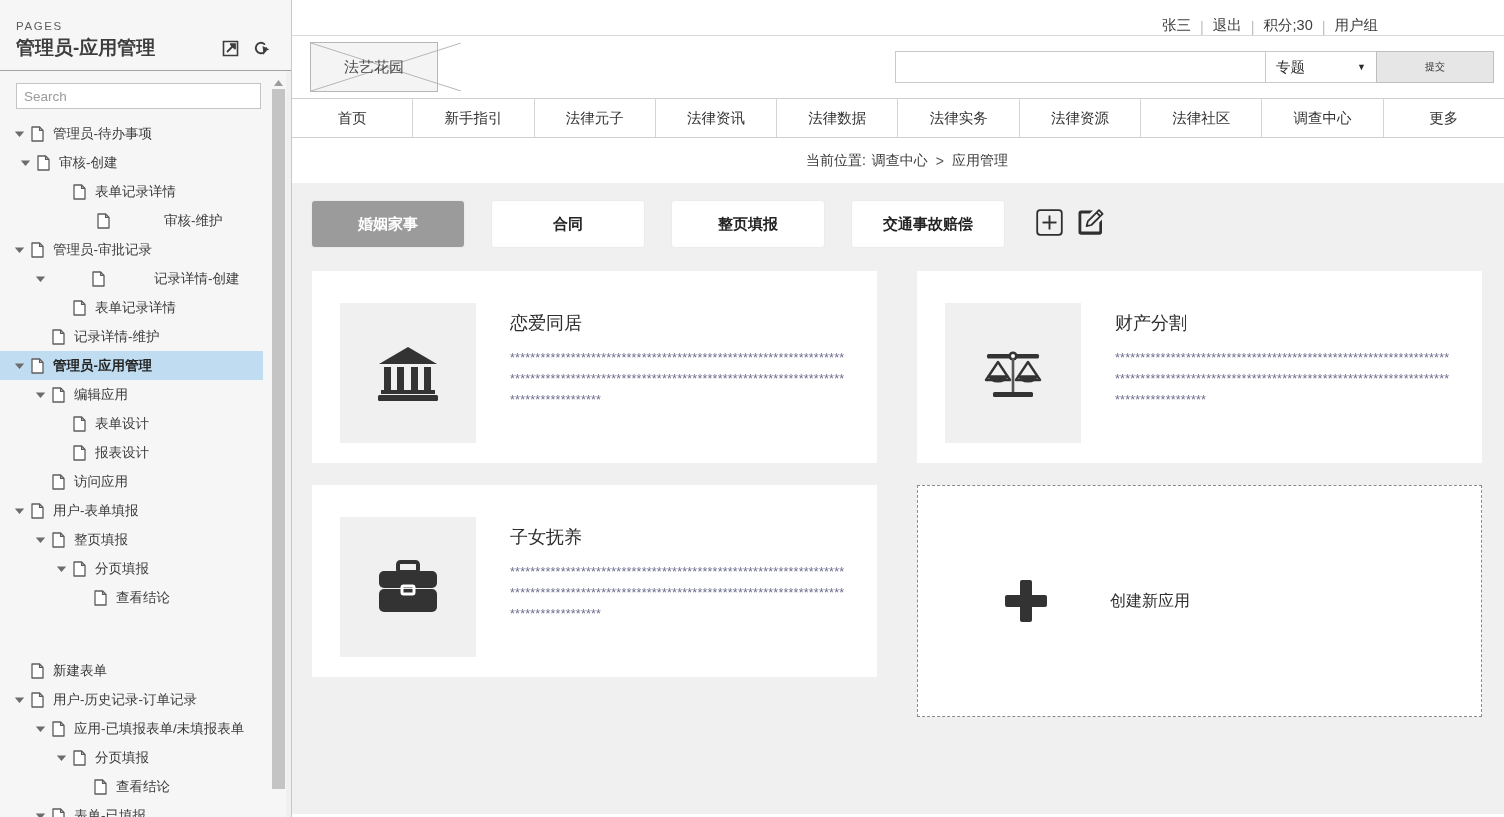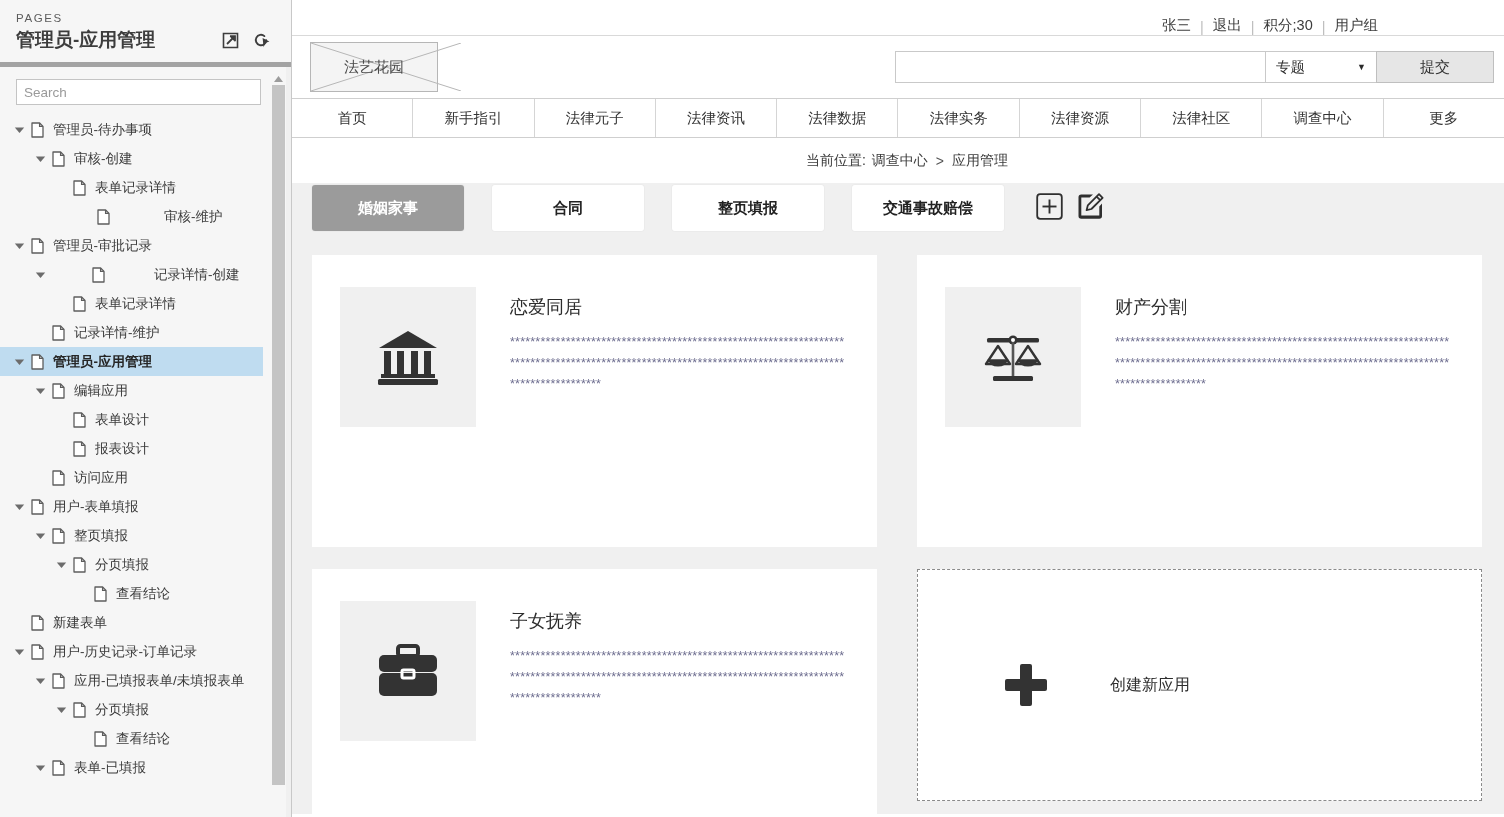--- a/index.html
+++ b/index.html
@@ -12,22 +12,22 @@
 
   
   .sidebar {
     width: 292px; height: 817px; background: #f6f6f6;
     border-right: 1px solid #c8c8c8; position: relative; flex: 0 0 292px;
     display: flex; flex-direction: column;
   }
   .sidebar-edge { position: absolute; left: 0; top: 0; width: 10px; height: 817px; background: #f0f0f0; border-right: 1px solid #d6d6d6; }
   .sidebar-dark { position: absolute; left: 0; top: 0; width: 4px; height: 36px; background: #6e6e6e; }
   .sidebar-head {
-    padding: 12px 14px 10px 16px; background: #f6f6f6;
-    border-bottom: 5px solid #a3a3a3; position: relative; z-index: 2;
+    padding: 20px 14px 10px 16px; background: #f6f6f6;
+    border-bottom: 1px solid #a3a3a3; position: relative; z-index: 2;
   }
   .pages-label {
     font-size: 11.5px; color: #5c5c5c; letter-spacing: 1.6px; font-weight: 400;
     margin-bottom: 4px;
   }
   .page-title-row { display: flex; align-items: center; justify-content: space-between; }
   .page-title { font-size: 19px; font-weight: bold; color: #3d3d3d; line-height: 24px; }
   .head-icons { display: flex; align-items: center; gap: 14px; padding-right: 6px; }
   .head-icons svg { display: block; }
 
@@ -82,47 +82,47 @@
   .search-field input { width: 100%; height: 100%; border: none; outline: none; padding: 0 8px; font-size: 14px; font-family: inherit; }
   .search-select {
     width: 112px; height: 32px; border: 1px solid #c9c9c9; background: #fff;
     display: flex; align-items: center; justify-content: space-between;
     padding: 0 10px 0 10px; font-size: 14.5px; color: #2f2f2f;
   }
   .caret { font-size: 9px; color: #2a2a2a; }
   .submit-btn {
     width: 118px; height: 32px; border: 1px solid #bfbfbf; background: #e6e6e6;
     display: flex; align-items: center; justify-content: center;
-    font-size: 15px; color: #333; margin-left: -1px;
+    font-size: 10px; color: #333; margin-left: -1px;
   }
 
   .navbar { display: flex; border-top: 1px solid #cfcfcf; border-bottom: 1px solid #cfcfcf; background: #fff; }
   .navbar .nav-item {
     flex: 1; height: 38px; display: flex; align-items: center; justify-content: center;
     font-size: 14.5px; color: #333; border-right: 1px solid #d5d5d5;
   }
   .navbar .nav-item:last-child { border-right: none; }
 
   .crumb { height: 45px; display: flex; align-items: center; padding-left: 18px; font-size: 14px; color: #3a3a3a; background: #fff; justify-content: center; }
   .crumb .chev { margin: 0 8px; color: #555; }
 
-  .content { background: #f0f0f0; padding: 2px 22px 0 20px; height: 631px; }
+  .content { background: #f0f0f0; padding: 18px 22px 0 20px; height: 631px; }
 
   .cat-row { display: flex; align-items: center; gap: 28px; margin-bottom: 24px; }
   .cat-tab {
     min-width: 152px; height: 46px; background: #ffffff; color: #222;
     display: flex; align-items: center; justify-content: center;
     font-size: 15px; font-weight: bold; border-radius: 3px; padding: 0 16px;
     box-shadow: 0 0 0 1px rgba(0,0,0,0.02);
   }
   .cat-tab.active { background: #9b9b9b; color: #ffffff; }
   .cat-actions { display: flex; align-items: center; gap: 14px; margin-left: 4px; }
 
   .cards { display: grid; grid-template-columns: 1fr 1fr; gap: 22px 40px; }
-  .card { background: #ffffff; height: 292px; display: flex; align-items: flex-start; padding: 32px 28px; }
+  .card { background: #ffffff; height: 192px; display: flex; align-items: flex-start; padding: 32px 28px; }
   .card-thumb { width: 136px; height: 140px; flex: 0 0 136px; background: #f0f0f0; display: flex; align-items: center; justify-content: center; }
   .card-body { padding-left: 34px; padding-top: 8px; overflow: hidden; }
   .card-title { font-size: 18px; color: #2d2d2d; margin-bottom: 13px; }
   .card-desc { font-size: 12.5px; color: #6d6d8f; line-height: 21px; letter-spacing: 0.2px; word-break: break-all; max-width: 345px; }
 
   .card-new {
     border: 1px dashed #8a8a8a; background: #ffffff; height: 232px;
     display: flex; align-items: center; padding-left: 86px;
   }
   .plus-big { width: 44px; height: 44px; position: relative; flex: 0 0 44px; }
@@ -175,217 +175,217 @@
               </svg>
             </span>
             <span class="page-icon">
               <svg width="13" height="16" viewBox="0 0 13 16">
                 <path d="M1 1 H8.6 L12 4.4 V15 H1 Z" fill="#ffffff" stroke="#5d5d5d" stroke-width="1.3" stroke-linejoin="round"></path>
                 <path d="M8.6 1 L8.6 4.4 L12 4.4" fill="none" stroke="#5d5d5d" stroke-width="1.3"></path>
               </svg>
             </span>
             <span class="tree-label">管理员-待办事项</span>
           </div>
+          <div class="tree-row" style="padding-left: 16px;">
+            <span class="twisty">
+              <svg width="11" height="8" viewBox="0 0 11 8">
+                <path d="M0.8 1.6 L10.2 1.6 L5.5 7 Z" fill="#6c6c6c"></path>
+              </svg>
+            </span>
+            <span class="page-icon">
+              <svg width="13" height="16" viewBox="0 0 13 16">
+                <path d="M1 1 H8.6 L12 4.4 V15 H1 Z" fill="#ffffff" stroke="#5d5d5d" stroke-width="1.3" stroke-linejoin="round"></path>
+                <path d="M8.6 1 L8.6 4.4 L12 4.4" fill="none" stroke="#5d5d5d" stroke-width="1.3"></path>
+              </svg>
+            </span>
+            <span class="tree-label">审核-创建</span>
+          </div>
+          <div class="tree-row" style="padding-left: 52px;">
+            <span class="twisty none">
+              <svg width="11" height="8" viewBox="0 0 11 8">
+                <path d="M0.8 1.6 L10.2 1.6 L5.5 7 Z" fill="#6c6c6c"></path>
+              </svg>
+            </span>
+            <span class="page-icon">
+              <svg width="13" height="16" viewBox="0 0 13 16">
+                <path d="M1 1 H8.6 L12 4.4 V15 H1 Z" fill="#ffffff" stroke="#5d5d5d" stroke-width="1.3" stroke-linejoin="round"></path>
+                <path d="M8.6 1 L8.6 4.4 L12 4.4" fill="none" stroke="#5d5d5d" stroke-width="1.3"></path>
+              </svg>
+            </span>
+            <span class="tree-label">表单记录详情</span>
+          </div>
+          <div class="tree-row" style="padding-left: 31px; gap: 45px;">
+            <span class="twisty none">
+              <svg width="11" height="8" viewBox="0 0 11 8">
+                <path d="M0.8 1.6 L10.2 1.6 L5.5 7 Z" fill="#6c6c6c"></path>
+              </svg>
+            </span>
+            <span class="page-icon">
+              <svg width="13" height="16" viewBox="0 0 13 16">
+                <path d="M1 1 H8.6 L12 4.4 V15 H1 Z" fill="#ffffff" stroke="#5d5d5d" stroke-width="1.3" stroke-linejoin="round"></path>
+                <path d="M8.6 1 L8.6 4.4 L12 4.4" fill="none" stroke="#5d5d5d" stroke-width="1.3"></path>
+              </svg>
+            </span>
+            <span class="tree-label">审核-维护</span>
+          </div>
+          <div class="tree-row" style="padding-left: 10px;">
+            <span class="twisty">
+              <svg width="11" height="8" viewBox="0 0 11 8">
+                <path d="M0.8 1.6 L10.2 1.6 L5.5 7 Z" fill="#6c6c6c"></path>
+              </svg>
+            </span>
+            <span class="page-icon">
+              <svg width="13" height="16" viewBox="0 0 13 16">
+                <path d="M1 1 H8.6 L12 4.4 V15 H1 Z" fill="#ffffff" stroke="#5d5d5d" stroke-width="1.3" stroke-linejoin="round"></path>
+                <path d="M8.6 1 L8.6 4.4 L12 4.4" fill="none" stroke="#5d5d5d" stroke-width="1.3"></path>
+              </svg>
+            </span>
+            <span class="tree-label">管理员-审批记录</span>
+          </div>
+          <div class="tree-row" style="padding-left: 31px; gap: 40px;">
+            <span class="twisty">
+              <svg width="11" height="8" viewBox="0 0 11 8">
+                <path d="M0.8 1.6 L10.2 1.6 L5.5 7 Z" fill="#6c6c6c"></path>
+              </svg>
+            </span>
+            <span class="page-icon">
+              <svg width="13" height="16" viewBox="0 0 13 16">
+                <path d="M1 1 H8.6 L12 4.4 V15 H1 Z" fill="#ffffff" stroke="#5d5d5d" stroke-width="1.3" stroke-linejoin="round"></path>
+                <path d="M8.6 1 L8.6 4.4 L12 4.4" fill="none" stroke="#5d5d5d" stroke-width="1.3"></path>
+              </svg>
+            </span>
+            <span class="tree-label">记录详情-创建</span>
+          </div>
+          <div class="tree-row" style="padding-left: 52px;">
+            <span class="twisty none">
+              <svg width="11" height="8" viewBox="0 0 11 8">
+                <path d="M0.8 1.6 L10.2 1.6 L5.5 7 Z" fill="#6c6c6c"></path>
+              </svg>
+            </span>
+            <span class="page-icon">
+              <svg width="13" height="16" viewBox="0 0 13 16">
+                <path d="M1 1 H8.6 L12 4.4 V15 H1 Z" fill="#ffffff" stroke="#5d5d5d" stroke-width="1.3" stroke-linejoin="round"></path>
+                <path d="M8.6 1 L8.6 4.4 L12 4.4" fill="none" stroke="#5d5d5d" stroke-width="1.3"></path>
+              </svg>
+            </span>
+            <span class="tree-label">表单记录详情</span>
+          </div>
           <div class="tree-row" style="padding-left: 31px;">
-            <span class="twisty">
-              <svg width="11" height="8" viewBox="0 0 11 8">
-                <path d="M0.8 1.6 L10.2 1.6 L5.5 7 Z" fill="#6c6c6c"></path>
-              </svg>
-            </span>
-            <span class="page-icon">
-              <svg width="13" height="16" viewBox="0 0 13 16">
-                <path d="M1 1 H8.6 L12 4.4 V15 H1 Z" fill="#ffffff" stroke="#5d5d5d" stroke-width="1.3" stroke-linejoin="round"></path>
-                <path d="M8.6 1 L8.6 4.4 L12 4.4" fill="none" stroke="#5d5d5d" stroke-width="1.3"></path>
-              </svg>
-            </span>
-            <span class="tree-label">审核-创建</span>
+            <span class="twisty none">
+              <svg width="11" height="8" viewBox="0 0 11 8">
+                <path d="M0.8 1.6 L10.2 1.6 L5.5 7 Z" fill="#6c6c6c"></path>
+              </svg>
+            </span>
+            <span class="page-icon">
+              <svg width="13" height="16" viewBox="0 0 13 16">
+                <path d="M1 1 H8.6 L12 4.4 V15 H1 Z" fill="#ffffff" stroke="#5d5d5d" stroke-width="1.3" stroke-linejoin="round"></path>
+                <path d="M8.6 1 L8.6 4.4 L12 4.4" fill="none" stroke="#5d5d5d" stroke-width="1.3"></path>
+              </svg>
+            </span>
+            <span class="tree-label">记录详情-维护</span>
+          </div>
+          <div class="tree-row selected" style="padding-left: 10px;">
+            <span class="twisty">
+              <svg width="11" height="8" viewBox="0 0 11 8">
+                <path d="M0.8 1.6 L10.2 1.6 L5.5 7 Z" fill="#6c6c6c"></path>
+              </svg>
+            </span>
+            <span class="page-icon">
+              <svg width="13" height="16" viewBox="0 0 13 16">
+                <path d="M1 1 H8.6 L12 4.4 V15 H1 Z" fill="#ffffff" stroke="#5d5d5d" stroke-width="1.3" stroke-linejoin="round"></path>
+                <path d="M8.6 1 L8.6 4.4 L12 4.4" fill="none" stroke="#5d5d5d" stroke-width="1.3"></path>
+              </svg>
+            </span>
+            <span class="tree-label">管理员-应用管理</span>
+          </div>
+          <div class="tree-row" style="padding-left: 31px;">
+            <span class="twisty">
+              <svg width="11" height="8" viewBox="0 0 11 8">
+                <path d="M0.8 1.6 L10.2 1.6 L5.5 7 Z" fill="#6c6c6c"></path>
+              </svg>
+            </span>
+            <span class="page-icon">
+              <svg width="13" height="16" viewBox="0 0 13 16">
+                <path d="M1 1 H8.6 L12 4.4 V15 H1 Z" fill="#ffffff" stroke="#5d5d5d" stroke-width="1.3" stroke-linejoin="round"></path>
+                <path d="M8.6 1 L8.6 4.4 L12 4.4" fill="none" stroke="#5d5d5d" stroke-width="1.3"></path>
+              </svg>
+            </span>
+            <span class="tree-label">编辑应用</span>
           </div>
           <div class="tree-row" style="padding-left: 52px;">
             <span class="twisty none">
               <svg width="11" height="8" viewBox="0 0 11 8">
                 <path d="M0.8 1.6 L10.2 1.6 L5.5 7 Z" fill="#6c6c6c"></path>
               </svg>
             </span>
             <span class="page-icon">
               <svg width="13" height="16" viewBox="0 0 13 16">
                 <path d="M1 1 H8.6 L12 4.4 V15 H1 Z" fill="#ffffff" stroke="#5d5d5d" stroke-width="1.3" stroke-linejoin="round"></path>
                 <path d="M8.6 1 L8.6 4.4 L12 4.4" fill="none" stroke="#5d5d5d" stroke-width="1.3"></path>
               </svg>
             </span>
-            <span class="tree-label">表单记录详情</span>
-          </div>
-          <div class="tree-row" style="padding-left: 31px; gap: 45px;">
-            <span class="twisty none">
-              <svg width="11" height="8" viewBox="0 0 11 8">
-                <path d="M0.8 1.6 L10.2 1.6 L5.5 7 Z" fill="#6c6c6c"></path>
-              </svg>
-            </span>
-            <span class="page-icon">
-              <svg width="13" height="16" viewBox="0 0 13 16">
-                <path d="M1 1 H8.6 L12 4.4 V15 H1 Z" fill="#ffffff" stroke="#5d5d5d" stroke-width="1.3" stroke-linejoin="round"></path>
-                <path d="M8.6 1 L8.6 4.4 L12 4.4" fill="none" stroke="#5d5d5d" stroke-width="1.3"></path>
-              </svg>
-            </span>
-            <span class="tree-label">审核-维护</span>
+            <span class="tree-label">表单设计</span>
+          </div>
+          <div class="tree-row" style="padding-left: 52px;">
+            <span class="twisty none">
+              <svg width="11" height="8" viewBox="0 0 11 8">
+                <path d="M0.8 1.6 L10.2 1.6 L5.5 7 Z" fill="#6c6c6c"></path>
+              </svg>
+            </span>
+            <span class="page-icon">
+              <svg width="13" height="16" viewBox="0 0 13 16">
+                <path d="M1 1 H8.6 L12 4.4 V15 H1 Z" fill="#ffffff" stroke="#5d5d5d" stroke-width="1.3" stroke-linejoin="round"></path>
+                <path d="M8.6 1 L8.6 4.4 L12 4.4" fill="none" stroke="#5d5d5d" stroke-width="1.3"></path>
+              </svg>
+            </span>
+            <span class="tree-label">报表设计</span>
+          </div>
+          <div class="tree-row" style="padding-left: 31px;">
+            <span class="twisty none">
+              <svg width="11" height="8" viewBox="0 0 11 8">
+                <path d="M0.8 1.6 L10.2 1.6 L5.5 7 Z" fill="#6c6c6c"></path>
+              </svg>
+            </span>
+            <span class="page-icon">
+              <svg width="13" height="16" viewBox="0 0 13 16">
+                <path d="M1 1 H8.6 L12 4.4 V15 H1 Z" fill="#ffffff" stroke="#5d5d5d" stroke-width="1.3" stroke-linejoin="round"></path>
+                <path d="M8.6 1 L8.6 4.4 L12 4.4" fill="none" stroke="#5d5d5d" stroke-width="1.3"></path>
+              </svg>
+            </span>
+            <span class="tree-label">访问应用</span>
           </div>
           <div class="tree-row" style="padding-left: 10px;">
             <span class="twisty">
               <svg width="11" height="8" viewBox="0 0 11 8">
                 <path d="M0.8 1.6 L10.2 1.6 L5.5 7 Z" fill="#6c6c6c"></path>
               </svg>
             </span>
             <span class="page-icon">
               <svg width="13" height="16" viewBox="0 0 13 16">
                 <path d="M1 1 H8.6 L12 4.4 V15 H1 Z" fill="#ffffff" stroke="#5d5d5d" stroke-width="1.3" stroke-linejoin="round"></path>
                 <path d="M8.6 1 L8.6 4.4 L12 4.4" fill="none" stroke="#5d5d5d" stroke-width="1.3"></path>
               </svg>
             </span>
-            <span class="tree-label">管理员-审批记录</span>
-          </div>
-          <div class="tree-row" style="padding-left: 31px; gap: 40px;">
-            <span class="twisty">
-              <svg width="11" height="8" viewBox="0 0 11 8">
-                <path d="M0.8 1.6 L10.2 1.6 L5.5 7 Z" fill="#6c6c6c"></path>
-              </svg>
-            </span>
-            <span class="page-icon">
-              <svg width="13" height="16" viewBox="0 0 13 16">
-                <path d="M1 1 H8.6 L12 4.4 V15 H1 Z" fill="#ffffff" stroke="#5d5d5d" stroke-width="1.3" stroke-linejoin="round"></path>
-                <path d="M8.6 1 L8.6 4.4 L12 4.4" fill="none" stroke="#5d5d5d" stroke-width="1.3"></path>
-              </svg>
-            </span>
-            <span class="tree-label">记录详情-创建</span>
+            <span class="tree-label">用户-表单填报</span>
+          </div>
+          <div class="tree-row" style="padding-left: 31px;">
+            <span class="twisty">
+              <svg width="11" height="8" viewBox="0 0 11 8">
+                <path d="M0.8 1.6 L10.2 1.6 L5.5 7 Z" fill="#6c6c6c"></path>
+              </svg>
+            </span>
+            <span class="page-icon">
+              <svg width="13" height="16" viewBox="0 0 13 16">
+                <path d="M1 1 H8.6 L12 4.4 V15 H1 Z" fill="#ffffff" stroke="#5d5d5d" stroke-width="1.3" stroke-linejoin="round"></path>
+                <path d="M8.6 1 L8.6 4.4 L12 4.4" fill="none" stroke="#5d5d5d" stroke-width="1.3"></path>
+              </svg>
+            </span>
+            <span class="tree-label">整页填报</span>
           </div>
           <div class="tree-row" style="padding-left: 52px;">
-            <span class="twisty none">
-              <svg width="11" height="8" viewBox="0 0 11 8">
-                <path d="M0.8 1.6 L10.2 1.6 L5.5 7 Z" fill="#6c6c6c"></path>
-              </svg>
-            </span>
-            <span class="page-icon">
-              <svg width="13" height="16" viewBox="0 0 13 16">
-                <path d="M1 1 H8.6 L12 4.4 V15 H1 Z" fill="#ffffff" stroke="#5d5d5d" stroke-width="1.3" stroke-linejoin="round"></path>
-                <path d="M8.6 1 L8.6 4.4 L12 4.4" fill="none" stroke="#5d5d5d" stroke-width="1.3"></path>
-              </svg>
-            </span>
-            <span class="tree-label">表单记录详情</span>
-          </div>
-          <div class="tree-row" style="padding-left: 31px;">
-            <span class="twisty none">
-              <svg width="11" height="8" viewBox="0 0 11 8">
-                <path d="M0.8 1.6 L10.2 1.6 L5.5 7 Z" fill="#6c6c6c"></path>
-              </svg>
-            </span>
-            <span class="page-icon">
-              <svg width="13" height="16" viewBox="0 0 13 16">
-                <path d="M1 1 H8.6 L12 4.4 V15 H1 Z" fill="#ffffff" stroke="#5d5d5d" stroke-width="1.3" stroke-linejoin="round"></path>
-                <path d="M8.6 1 L8.6 4.4 L12 4.4" fill="none" stroke="#5d5d5d" stroke-width="1.3"></path>
-              </svg>
-            </span>
-            <span class="tree-label">记录详情-维护</span>
-          </div>
-          <div class="tree-row selected" style="padding-left: 10px;">
-            <span class="twisty">
-              <svg width="11" height="8" viewBox="0 0 11 8">
-                <path d="M0.8 1.6 L10.2 1.6 L5.5 7 Z" fill="#6c6c6c"></path>
-              </svg>
-            </span>
-            <span class="page-icon">
-              <svg width="13" height="16" viewBox="0 0 13 16">
-                <path d="M1 1 H8.6 L12 4.4 V15 H1 Z" fill="#ffffff" stroke="#5d5d5d" stroke-width="1.3" stroke-linejoin="round"></path>
-                <path d="M8.6 1 L8.6 4.4 L12 4.4" fill="none" stroke="#5d5d5d" stroke-width="1.3"></path>
-              </svg>
-            </span>
-            <span class="tree-label">管理员-应用管理</span>
-          </div>
-          <div class="tree-row" style="padding-left: 31px;">
-            <span class="twisty">
-              <svg width="11" height="8" viewBox="0 0 11 8">
-                <path d="M0.8 1.6 L10.2 1.6 L5.5 7 Z" fill="#6c6c6c"></path>
-              </svg>
-            </span>
-            <span class="page-icon">
-              <svg width="13" height="16" viewBox="0 0 13 16">
-                <path d="M1 1 H8.6 L12 4.4 V15 H1 Z" fill="#ffffff" stroke="#5d5d5d" stroke-width="1.3" stroke-linejoin="round"></path>
-                <path d="M8.6 1 L8.6 4.4 L12 4.4" fill="none" stroke="#5d5d5d" stroke-width="1.3"></path>
-              </svg>
-            </span>
-            <span class="tree-label">编辑应用</span>
-          </div>
-          <div class="tree-row" style="padding-left: 52px;">
-            <span class="twisty none">
-              <svg width="11" height="8" viewBox="0 0 11 8">
-                <path d="M0.8 1.6 L10.2 1.6 L5.5 7 Z" fill="#6c6c6c"></path>
-              </svg>
-            </span>
-            <span class="page-icon">
-              <svg width="13" height="16" viewBox="0 0 13 16">
-                <path d="M1 1 H8.6 L12 4.4 V15 H1 Z" fill="#ffffff" stroke="#5d5d5d" stroke-width="1.3" stroke-linejoin="round"></path>
-                <path d="M8.6 1 L8.6 4.4 L12 4.4" fill="none" stroke="#5d5d5d" stroke-width="1.3"></path>
-              </svg>
-            </span>
-            <span class="tree-label">表单设计</span>
-          </div>
-          <div class="tree-row" style="padding-left: 52px;">
-            <span class="twisty none">
-              <svg width="11" height="8" viewBox="0 0 11 8">
-                <path d="M0.8 1.6 L10.2 1.6 L5.5 7 Z" fill="#6c6c6c"></path>
-              </svg>
-            </span>
-            <span class="page-icon">
-              <svg width="13" height="16" viewBox="0 0 13 16">
-                <path d="M1 1 H8.6 L12 4.4 V15 H1 Z" fill="#ffffff" stroke="#5d5d5d" stroke-width="1.3" stroke-linejoin="round"></path>
-                <path d="M8.6 1 L8.6 4.4 L12 4.4" fill="none" stroke="#5d5d5d" stroke-width="1.3"></path>
-              </svg>
-            </span>
-            <span class="tree-label">报表设计</span>
-          </div>
-          <div class="tree-row" style="padding-left: 31px;">
-            <span class="twisty none">
-              <svg width="11" height="8" viewBox="0 0 11 8">
-                <path d="M0.8 1.6 L10.2 1.6 L5.5 7 Z" fill="#6c6c6c"></path>
-              </svg>
-            </span>
-            <span class="page-icon">
-              <svg width="13" height="16" viewBox="0 0 13 16">
-                <path d="M1 1 H8.6 L12 4.4 V15 H1 Z" fill="#ffffff" stroke="#5d5d5d" stroke-width="1.3" stroke-linejoin="round"></path>
-                <path d="M8.6 1 L8.6 4.4 L12 4.4" fill="none" stroke="#5d5d5d" stroke-width="1.3"></path>
-              </svg>
-            </span>
-            <span class="tree-label">访问应用</span>
-          </div>
-          <div class="tree-row" style="padding-left: 10px;">
-            <span class="twisty">
-              <svg width="11" height="8" viewBox="0 0 11 8">
-                <path d="M0.8 1.6 L10.2 1.6 L5.5 7 Z" fill="#6c6c6c"></path>
-              </svg>
-            </span>
-            <span class="page-icon">
-              <svg width="13" height="16" viewBox="0 0 13 16">
-                <path d="M1 1 H8.6 L12 4.4 V15 H1 Z" fill="#ffffff" stroke="#5d5d5d" stroke-width="1.3" stroke-linejoin="round"></path>
-                <path d="M8.6 1 L8.6 4.4 L12 4.4" fill="none" stroke="#5d5d5d" stroke-width="1.3"></path>
-              </svg>
-            </span>
-            <span class="tree-label">用户-表单填报</span>
-          </div>
-          <div class="tree-row" style="padding-left: 31px;">
-            <span class="twisty">
-              <svg width="11" height="8" viewBox="0 0 11 8">
-                <path d="M0.8 1.6 L10.2 1.6 L5.5 7 Z" fill="#6c6c6c"></path>
-              </svg>
-            </span>
-            <span class="page-icon">
-              <svg width="13" height="16" viewBox="0 0 13 16">
-                <path d="M1 1 H8.6 L12 4.4 V15 H1 Z" fill="#ffffff" stroke="#5d5d5d" stroke-width="1.3" stroke-linejoin="round"></path>
-                <path d="M8.6 1 L8.6 4.4 L12 4.4" fill="none" stroke="#5d5d5d" stroke-width="1.3"></path>
-              </svg>
-            </span>
-            <span class="tree-label">整页填报</span>
-          </div>
-          <div class="tree-row" style="padding-left: 52px;">
             <span class="twisty">
               <svg width="11" height="8" viewBox="0 0 11 8">
                 <path d="M0.8 1.6 L10.2 1.6 L5.5 7 Z" fill="#6c6c6c"></path>
               </svg>
             </span>
             <span class="page-icon">
               <svg width="13" height="16" viewBox="0 0 13 16">
                 <path d="M1 1 H8.6 L12 4.4 V15 H1 Z" fill="#ffffff" stroke="#5d5d5d" stroke-width="1.3" stroke-linejoin="round"></path>
                 <path d="M8.6 1 L8.6 4.4 L12 4.4" fill="none" stroke="#5d5d5d" stroke-width="1.3"></path>
               </svg>
@@ -399,21 +399,21 @@
               </svg>
             </span>
             <span class="page-icon">
               <svg width="13" height="16" viewBox="0 0 13 16">
                 <path d="M1 1 H8.6 L12 4.4 V15 H1 Z" fill="#ffffff" stroke="#5d5d5d" stroke-width="1.3" stroke-linejoin="round"></path>
                 <path d="M8.6 1 L8.6 4.4 L12 4.4" fill="none" stroke="#5d5d5d" stroke-width="1.3"></path>
               </svg>
             </span>
             <span class="tree-label">查看结论</span>
           </div>
-          <div class="tree-row" style="">
+          <div class="tree-row" style=" margin-top: 44px;">
             <span class="twisty none">
               <svg width="11" height="8" viewBox="0 0 11 8">
                 <path d="M0.8 1.6 L10.2 1.6 L5.5 7 Z" fill="#6c6c6c"></path>
               </svg>
             </span>
             <span class="page-icon">
               <svg width="13" height="16" viewBox="0 0 13 16">
                 <path d="M1 1 H8.6 L12 4.4 V15 H1 Z" fill="#ffffff" stroke="#5d5d5d" stroke-width="1.3" stroke-linejoin="round"></path>
                 <path d="M8.6 1 L8.6 4.4 L12 4.4" fill="none" stroke="#5d5d5d" stroke-width="1.3"></path>
               </svg>

